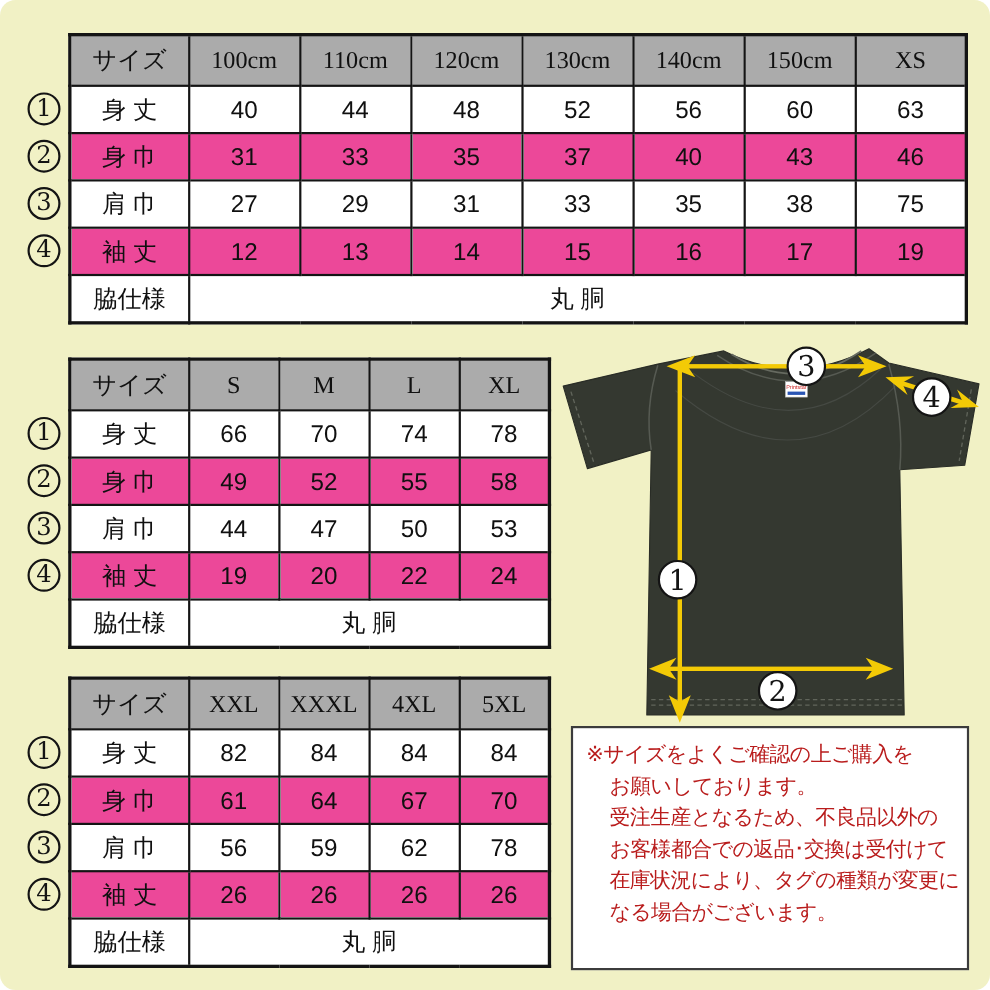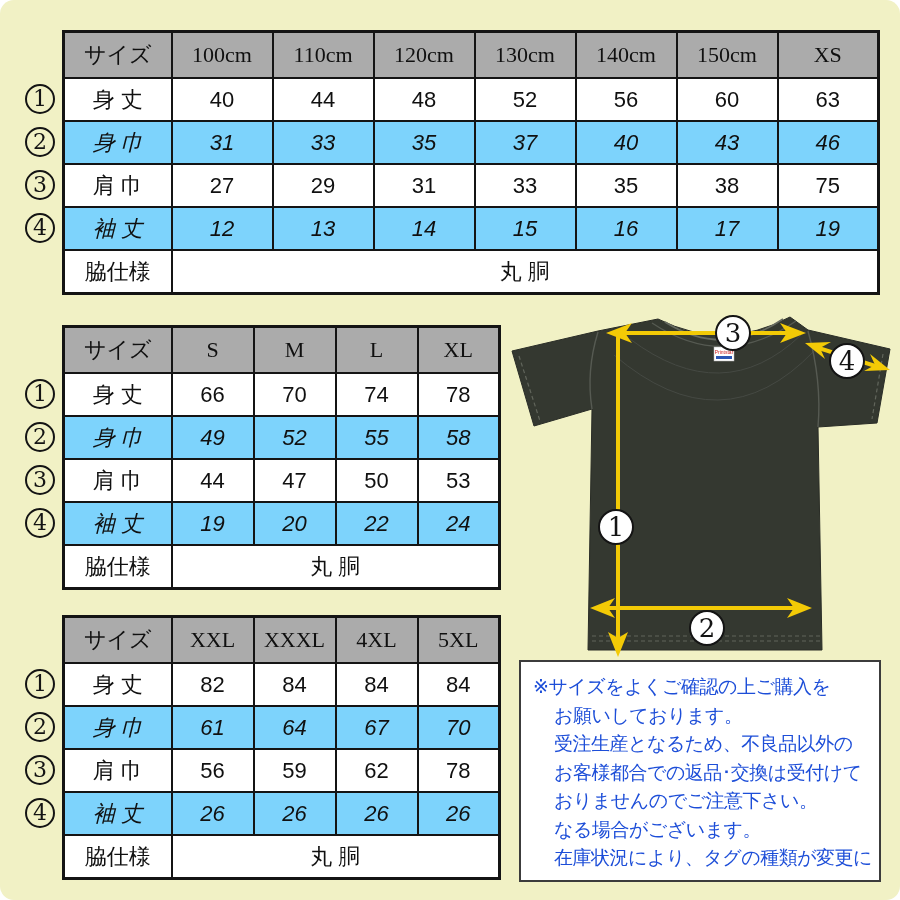--- a/index.html
+++ b/index.html
@@ -11,42 +11,42 @@
   
   .size-table{
     position:absolute;border-collapse:collapse;table-layout:fixed;background:#ffffff;
     border:3px solid #141414;
   }
   .size-table td{
     border:2px solid #141414;text-align:center;vertical-align:middle;
     font-size:22px;color:#101010;height:41px;padding:0;overflow:hidden;white-space:nowrap;
   }
   .size-table tr.hdr td{height:44px;background:#ababab;font-family:Liberation Serif, serif;}
-  .size-table tr.g td{background:#7dd3fc;font-style:italic;}
+  .size-table tr.g td{background:#ec4899;}
   .t1{left:62px;top:30px;width:815px;}
   .t2{left:62px;top:325px;width:436px;}
   .t3{left:62px;top:615px;width:436px;}
   .t1 col.c-lbl{width:108px;} .t1 col.c-n{width:101px;}
   .t2 col.c-lbl,.t3 col.c-lbl{width:108px;} .t2 col.c-n,.t3 col.c-n{width:82px;}
   
   .circ{
     position:absolute;left:25px;width:30px;height:30px;box-sizing:border-box;
     border:2px solid #141414;border-radius:50%;
     font-family:"DejaVu Serif","Liberation Serif",serif;font-size:22px;line-height:26px;
     text-align:center;color:#141414;background:transparent;
   }
   
   .shirt-svg{position:absolute;left:500px;top:305px;width:400px;height:355px;}
   .mcirc{fill:#ffffff;stroke:#141414;stroke-width:2;}
   .mnum{font-family:"DejaVu Serif","Liberation Serif",serif;font-size:26px;fill:#141414;text-anchor:middle;}
   
   .notice{
     position:absolute;left:519px;top:660px;width:362px;height:222px;box-sizing:border-box;
     background:#ffffff;border:2px solid #3c3c3c;padding:11px 8px 8px 12px;
-    font-size:19px;line-height:28.5px;color:#1d4ed8;letter-spacing:-0.5px;
+    font-size:19px;line-height:28.5px;color:#b91c1c;letter-spacing:-0.5px;
   }
   .note-line{padding-left:21px;white-space:nowrap;}
   .note-line.first{padding-left:0;}
 </style>
 </head>
 <body>
 
 <div class="canvas">
 
   <table class="size-table t1">
@@ -300,18 +300,17 @@
       <circle class="mcirc" cx="207" cy="323" r="17"></circle>
       <text class="mnum" x="207" y="332">2</text>
     </g>
   </svg>
 
   <div class="notice">
     <div class="note-line first">※サイズをよくご確認の上ご購入を</div>
     <div class="note-line">お願いしております。</div>
     <div class="note-line">受注生産となるため、不良品以外の</div>
     <div class="note-line">お客様都合での返品･交換は受付けて</div>
-    <div class="note-line">おりませんのでご注意下さい。</div>
+    <div class="note-line">在庫状況により、タグの種類が変更に</div>
     <div class="note-line">なる場合がございます。</div>
-    <div class="note-line">在庫状況により、タグの種類が変更に</div>
   </div>
 
 </div>
 
 </body></html>

